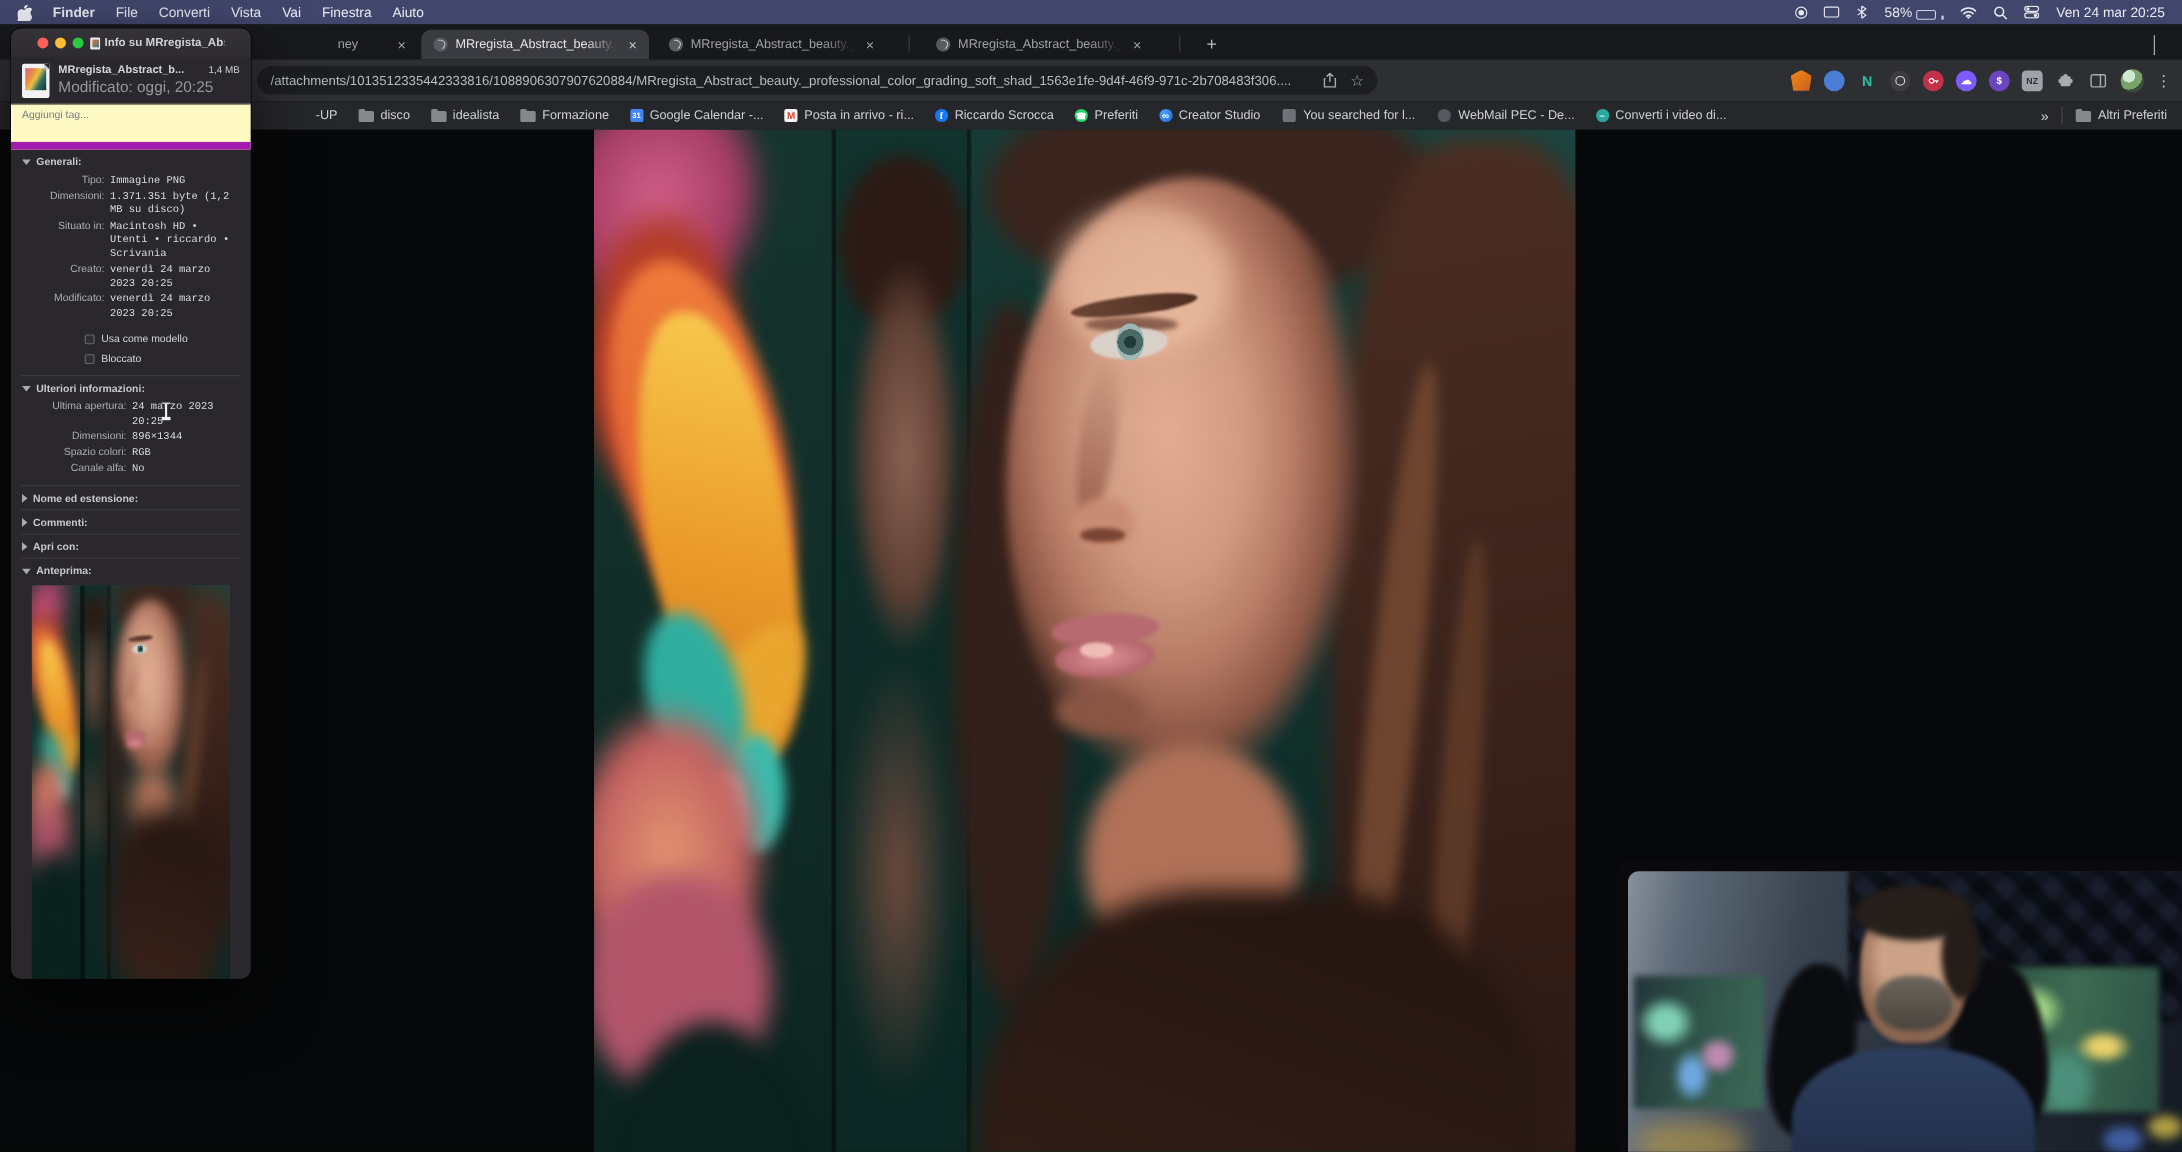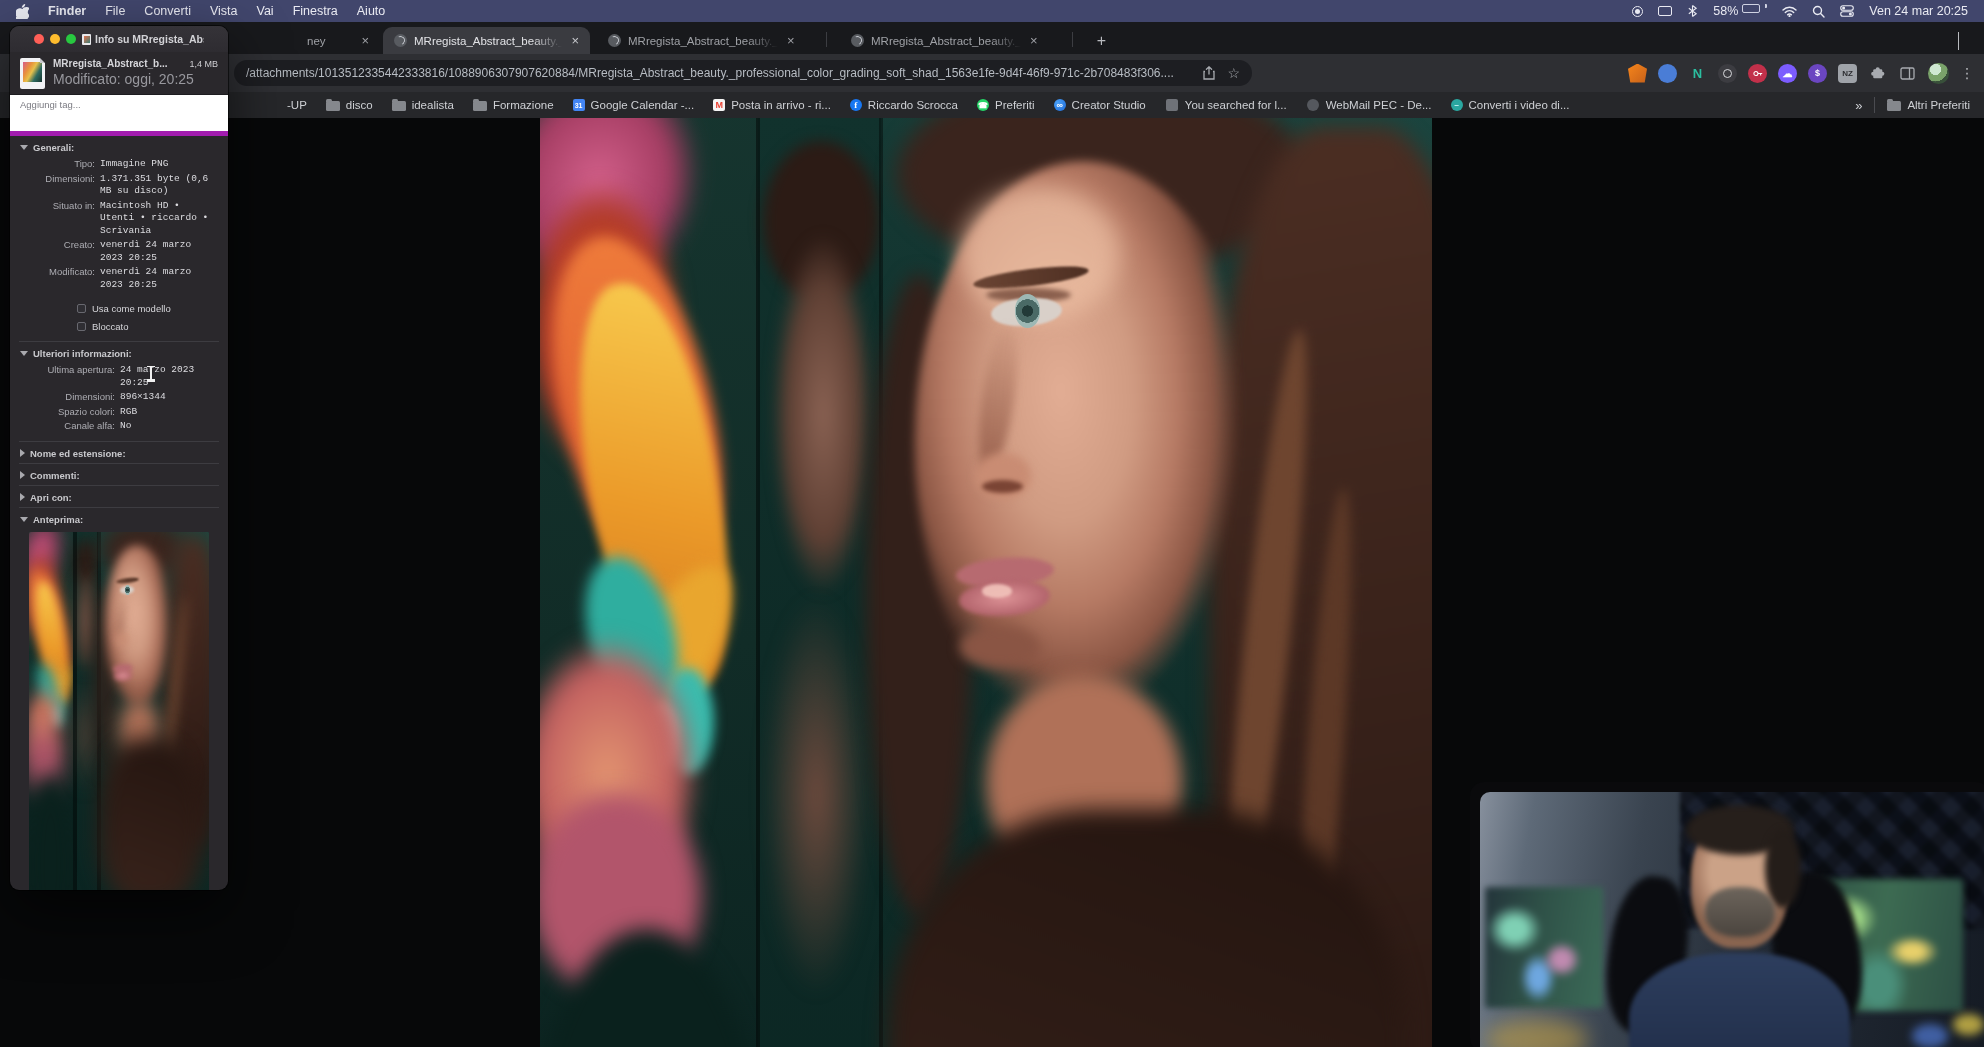--- a/index.html
+++ b/index.html
@@ -12,21 +12,21 @@
              display:flex; align-items:center; padding:0 16px; color:#e9eaf2; font-size:12.5px; z-index:40; }
   .menubar .left { display:flex; align-items:center; gap:19px; }
   .menubar .apple { display:flex; align-items:center; }
   .menu-item { cursor:default; }
   .menu-item.app { font-weight:bold; }
   .menubar .right { margin-left:auto; display:flex; align-items:center; gap:15px; }
   .mb-ic { display:flex; align-items:center; justify-content:center; height:16px; }
   .rec-ring { width:11px; height:11px; border:1.6px solid #e9eaf2; border-radius:50%; position:relative; }
   .rec-ring::after { content:""; position:absolute; inset:2px; background:#e9eaf2; border-radius:50%; }
   .disp-ic { width:14px; height:10px; border:1.4px solid #e9eaf2; border-radius:2px; }
-  .batt-wrap { display:flex; align-items:flex-start; gap:4px; }
+  .batt-wrap { display:flex; align-items:flex-end; gap:4px; }
   .batt-body { width:18px; height:9px; border:1px solid #cfd2e2; border-radius:2px; padding:1px; position:relative; }
   .batt-fill { width:58%; height:100%; background:#e9eaf2; border-radius:1px; }
   .batt-tip { width:2px; height:4px; background:#cfd2e2; border-radius:0 1px 1px 0; margin-left:1px; }
   .cc-ic svg, .bt-ic svg, .wifi-ic svg, .search-ic svg { display:block; }
   .mb-clock { white-space:nowrap; }
 
   
   .browser { position:absolute; top:22px; left:0; right:0; bottom:0; background:#060607; }
   .tabstrip { position:absolute; top:0; left:0; right:0; height:32px; background:#18191c; }
   .tab { position:absolute; top:5px; height:27px; display:flex; align-items:center; gap:7px;
@@ -174,21 +174,21 @@
   .file-icon { width:25px; height:31px; background:#f2f2f5; border-radius:2px; flex:none; position:relative; }
   .file-icon::before { content:""; position:absolute; inset:4px 3px 7px; 
                        background:linear-gradient(120deg,#d85a8a 0%,#e8913c 30%,#e7c04a 48%,#2e6a60 70%,#15332e 100%); }
   .file-icon::after { content:""; position:absolute; top:0; right:0; border-style:solid; border-width:0 5px 5px 0;
                       border-color:#2a282c #2a282c #c9c9ce #c9c9ce; }
   .fm { flex:1; min-width:0; }
   .fm-line1 { display:flex; justify-content:space-between; align-items:baseline; gap:4px; }
   .fm-name { font-weight:bold; font-size:10px; white-space:nowrap; overflow:hidden; }
   .fm-size { font-size:9px; color:#cfcfd3; flex:none; }
   .fm-mod { color:#98989e; margin-top:2px; font-size:14px; }
-  .iw-tags { flex:none; height:42px; background:#ffffff; border-top:1px solid #1d1c20; border-bottom:5px solid #a21caf;
+  .iw-tags { flex:none; height:42px; background:#fef9c3; border-top:1px solid #1d1c20; border-bottom:7px solid #a21caf;
              padding:4px 10px; color:#7b7b82; cursor:text; }
   .iw-body { flex:1; padding:0 9px 6px; display:flex; flex-direction:column; min-height:0; }
   .sec-head { display:flex; align-items:center; gap:5px; padding:6px 1px 4px; font-weight:bold; color:#c9c9cd; cursor:pointer; }
   .tri { width:0; height:0; border-style:solid; display:inline-block; flex:none; }
   .tri.open { border-width:5px 4px 0 4px; border-color:#a9a9ae transparent transparent transparent; }
   .tri.closed { border-width:4px 0 4px 5px; border-color:transparent transparent transparent #a9a9ae; }
   .divider { height:1px; background:#3d3c41; flex:none; }
   .kv { display:grid; grid-template-columns:76px 1fr; column-gap:5px; line-height:12.5px; padding:1px 0; }
   .kv .k { text-align:right; color:#adadb3; }
   .kv .v { color:#dcdce0;font-family:Liberation Mono, monospace; }
@@ -518,21 +518,21 @@
     <div class="sec-head">
       <span class="tri open"></span>
       <span>Generali:</span>
     </div>
     <div class="kv">
         <span class="k">Tipo:</span>
         <span class="v">Immagine PNG</span>
       </div>
     <div class="kv">
         <span class="k">Dimensioni:</span>
-        <span class="v">1.371.351 byte (0,6 MB su disco)</span>
+        <span class="v">1.371.351 byte (1,2 MB su disco)</span>
       </div>
     <div class="kv">
         <span class="k">Situato in:</span>
         <span class="v">Macintosh HD • Utenti • riccardo • Scrivania</span>
       </div>
     <div class="kv">
         <span class="k">Creato:</span>
         <span class="v">venerdì 24 marzo 2023 20:25</span>
       </div>
     <div class="kv">

